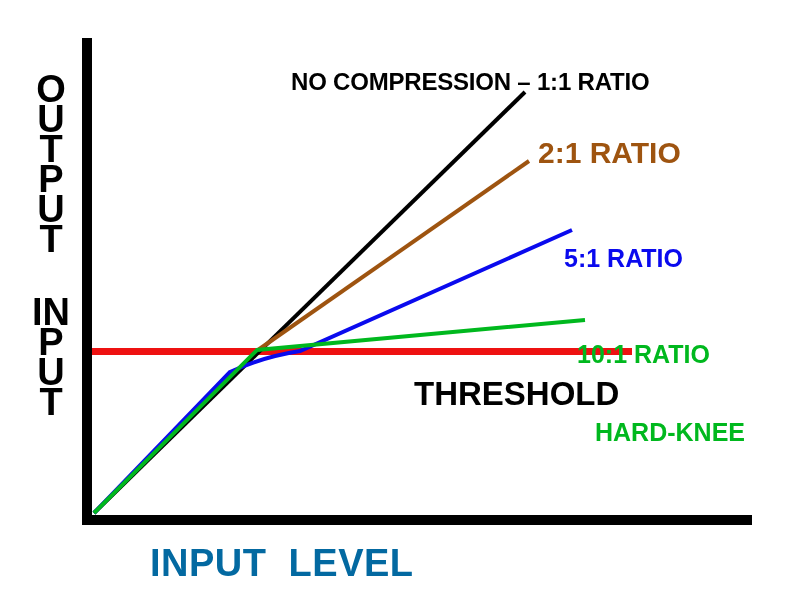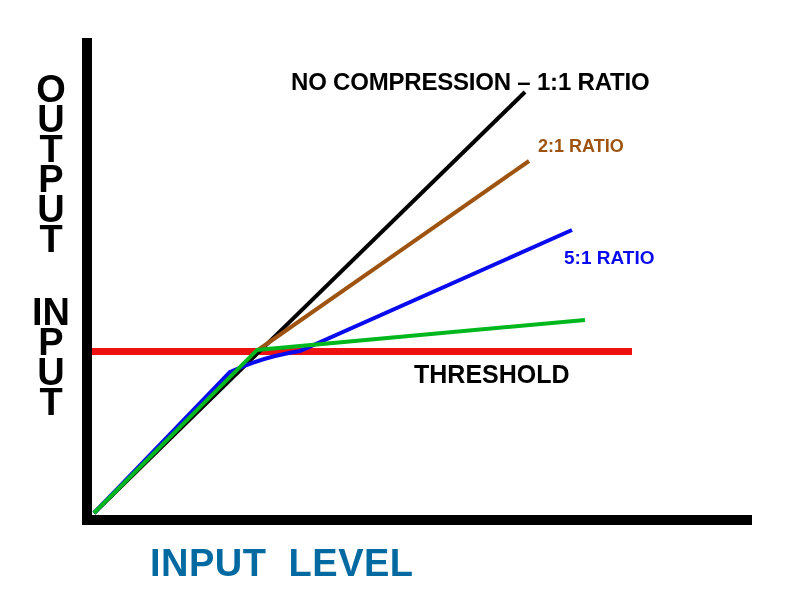--- a/index.html
+++ b/index.html
@@ -18,24 +18,24 @@
   }
   .lbl {
     position: absolute;
     font-weight: bold;
     color: #0369a1;
     white-space: pre;
     line-height: 1.05;
   }
   
   #lbl-title      { left: 291px; top: 69px;  font-size: 24px; letter-spacing: -0.2px; text-align: right; }
-  #lbl-r2         { left: 538px; top: 137px; font-size: 18px; }
-  #lbl-r5         { left: 564px; top: 208px; font-size: 19px; }
+  #lbl-r2         { left: 538px; top: 137px; font-size: 30px; }
+  #lbl-r5         { left: 564px; top: 192px; font-size: 25px; }
   #lbl-r10        { left: 577px; top: 288px; font-size: 25px; }
-  #lbl-threshold  { left: 414px; top: 361px; font-size: 25px; text-align: center; }
+  #lbl-threshold  { left: 414px; top: 377px; font-size: 33px; text-align: center; }
   .indent15 { margin-left: 15px; }
   .indent18 { margin-left: 18px; }
   
   #lbl-x {
     left: 150px; top: 544px;
     font-size: 38px;
     letter-spacing: 0.5px;
   }
   .vword {
     position: absolute;
@@ -72,18 +72,22 @@
   <div class="vword" id="lbl-y-level">INPUT</div>
 
   <div class="lbl" id="lbl-title" style="color: rgb(0, 0, 0);">NO COMPRESSION – 1:1 RATIO</div>
 
   <div class="lbl" id="lbl-r2" style="color: rgb(158, 84, 16);">2:1 RATIO</div>
 
   <div class="lbl" id="lbl-r5" style="color: rgb(10, 10, 238);">
     <div>5:1 RATIO</div>
   </div>
 
+  <div class="lbl" id="lbl-r10" style="color: rgb(0, 184, 30);">
+    <div>10:1 RATIO</div>
+    <div class="indent18">HARD-KNEE</div>
+  </div>
 
   <div class="lbl" id="lbl-threshold" style="color: rgb(0, 0, 0);">THRESHOLD</div>
 
   <div class="lbl" id="lbl-x">INPUT  LEVEL</div>
 
 </div>
 
 </body></html>

